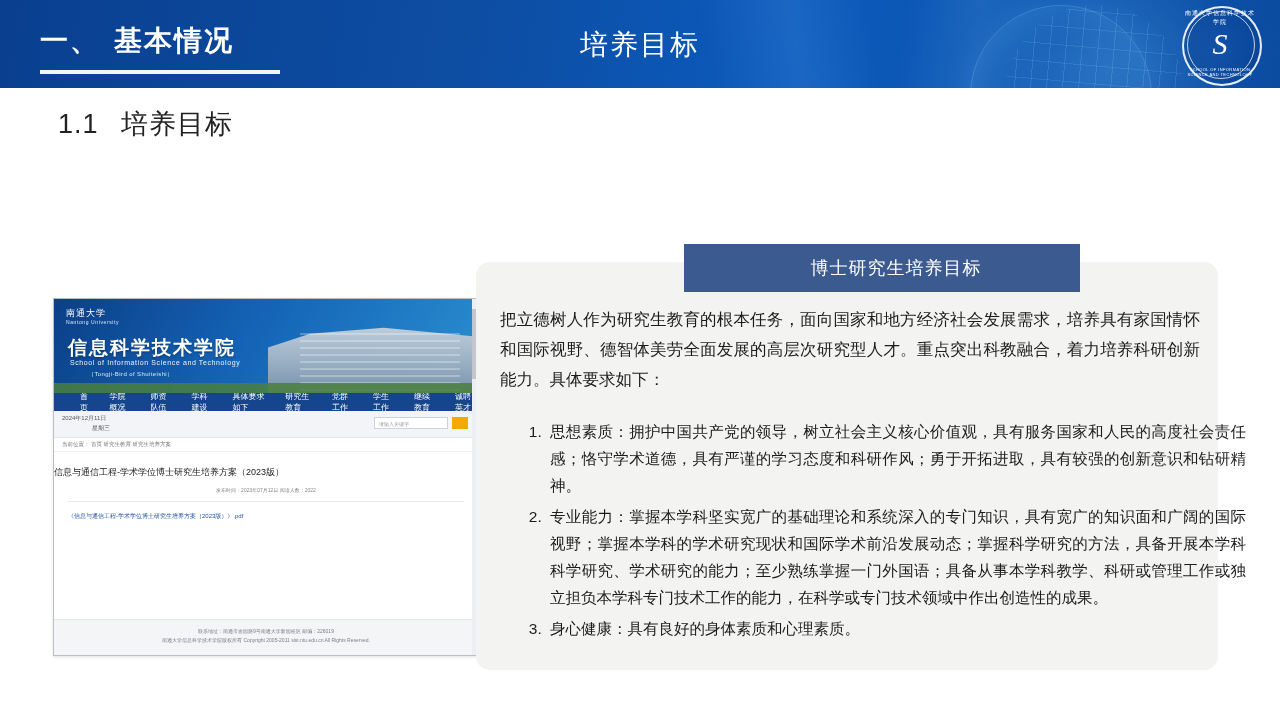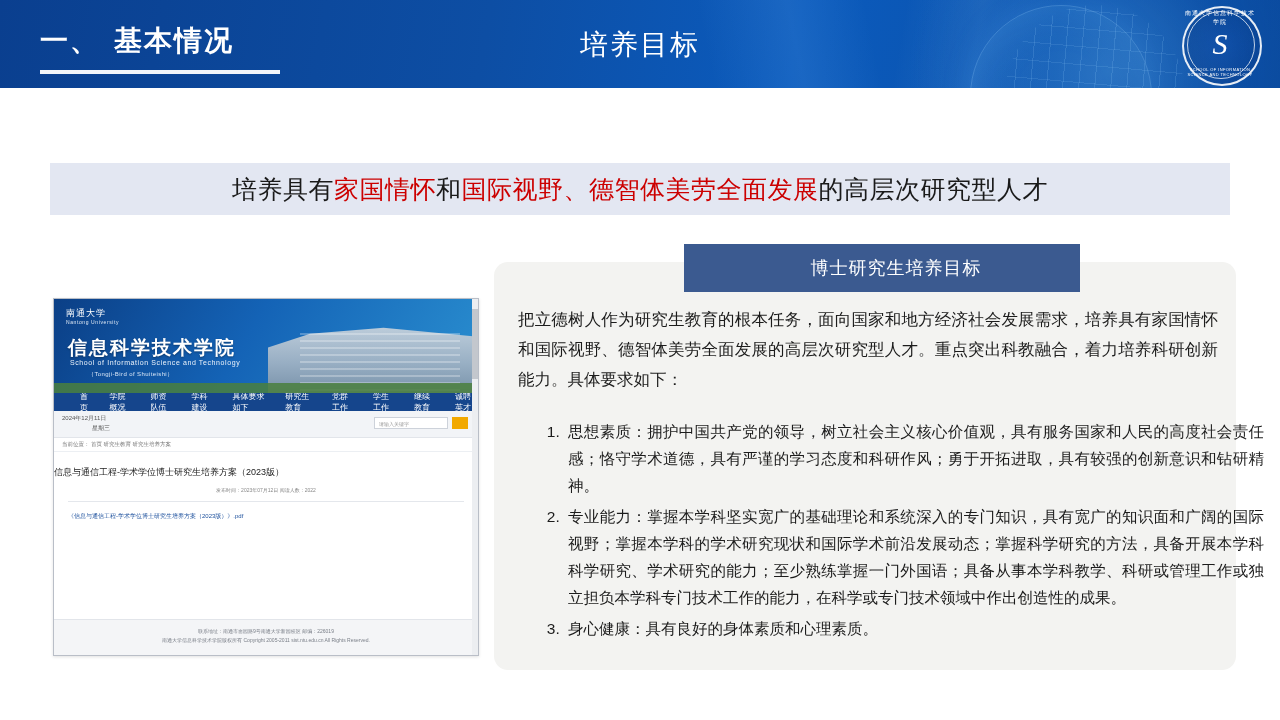--- a/index.html
+++ b/index.html
@@ -362,21 +362,21 @@
     position: absolute;
     left: 0; top: 10px;
     width: 6px; height: 70px;
     background: #c3c7cd;
     display: block;
   }
 
   
   .card {
     position: absolute;
-    left: 494px; top: 262px;
+    left: 476px; top: 262px;
     width: 742px;
     height: 408px;
     background: #f3f3f1;
     border-radius: 14px;
   }
   .card-tab {
     position: absolute;
     left: 684px; top: 244px;
     width: 368px;
     height: 48px;
@@ -434,26 +434,25 @@
 
     <div class="logo">
       <span class="ring"></span>
       <span class="ring2"></span>
       <span class="toptext">南通大学信息科学技术学院</span>
       <span class="mark">S</span>
       <span class="bottomtext">SCHOOL OF INFORMATION SCIENCE AND TECHNOLOGY</span>
     </div>
   </div>
 
-
-  <div class="banner">
-    <div class="txt">
-      <span>培养具有</span><span class="hl">家国情怀</span><span>和</span><span class="hl">国际视野、德智体美劳全面发展</span><span>的高层次研究型人才</span>
-    </div>
+  <div class="subtitle">
+    <span class="num">1.1</span>
+    <span>培养目标</span>
   </div>
+
 
   <div class="shot">
     <div class="site-hero">
       <span class="bldg"></span>
       <span class="bldg2"></span>
       <span class="grass"></span>
       <span class="uni-line">南通大学</span>
       <span class="uni-sub">Nantong University</span>
       <span class="col-name">信息科学技术学院</span>
       <span class="col-en">School of Information Science and Technology</span>

